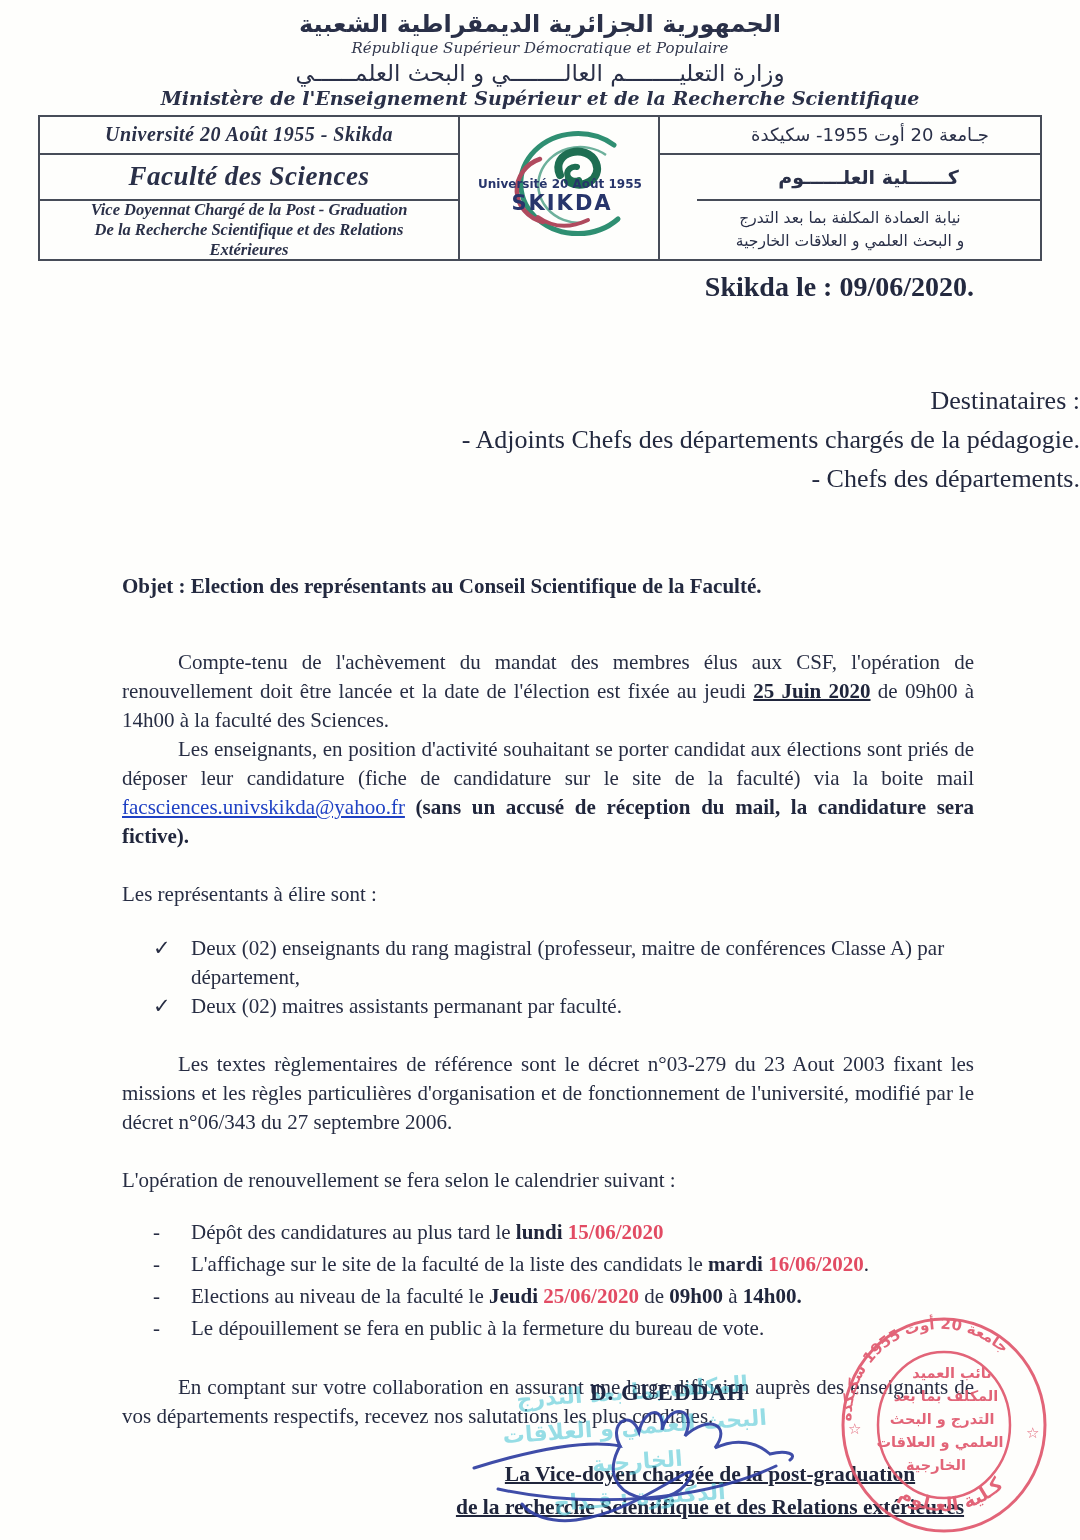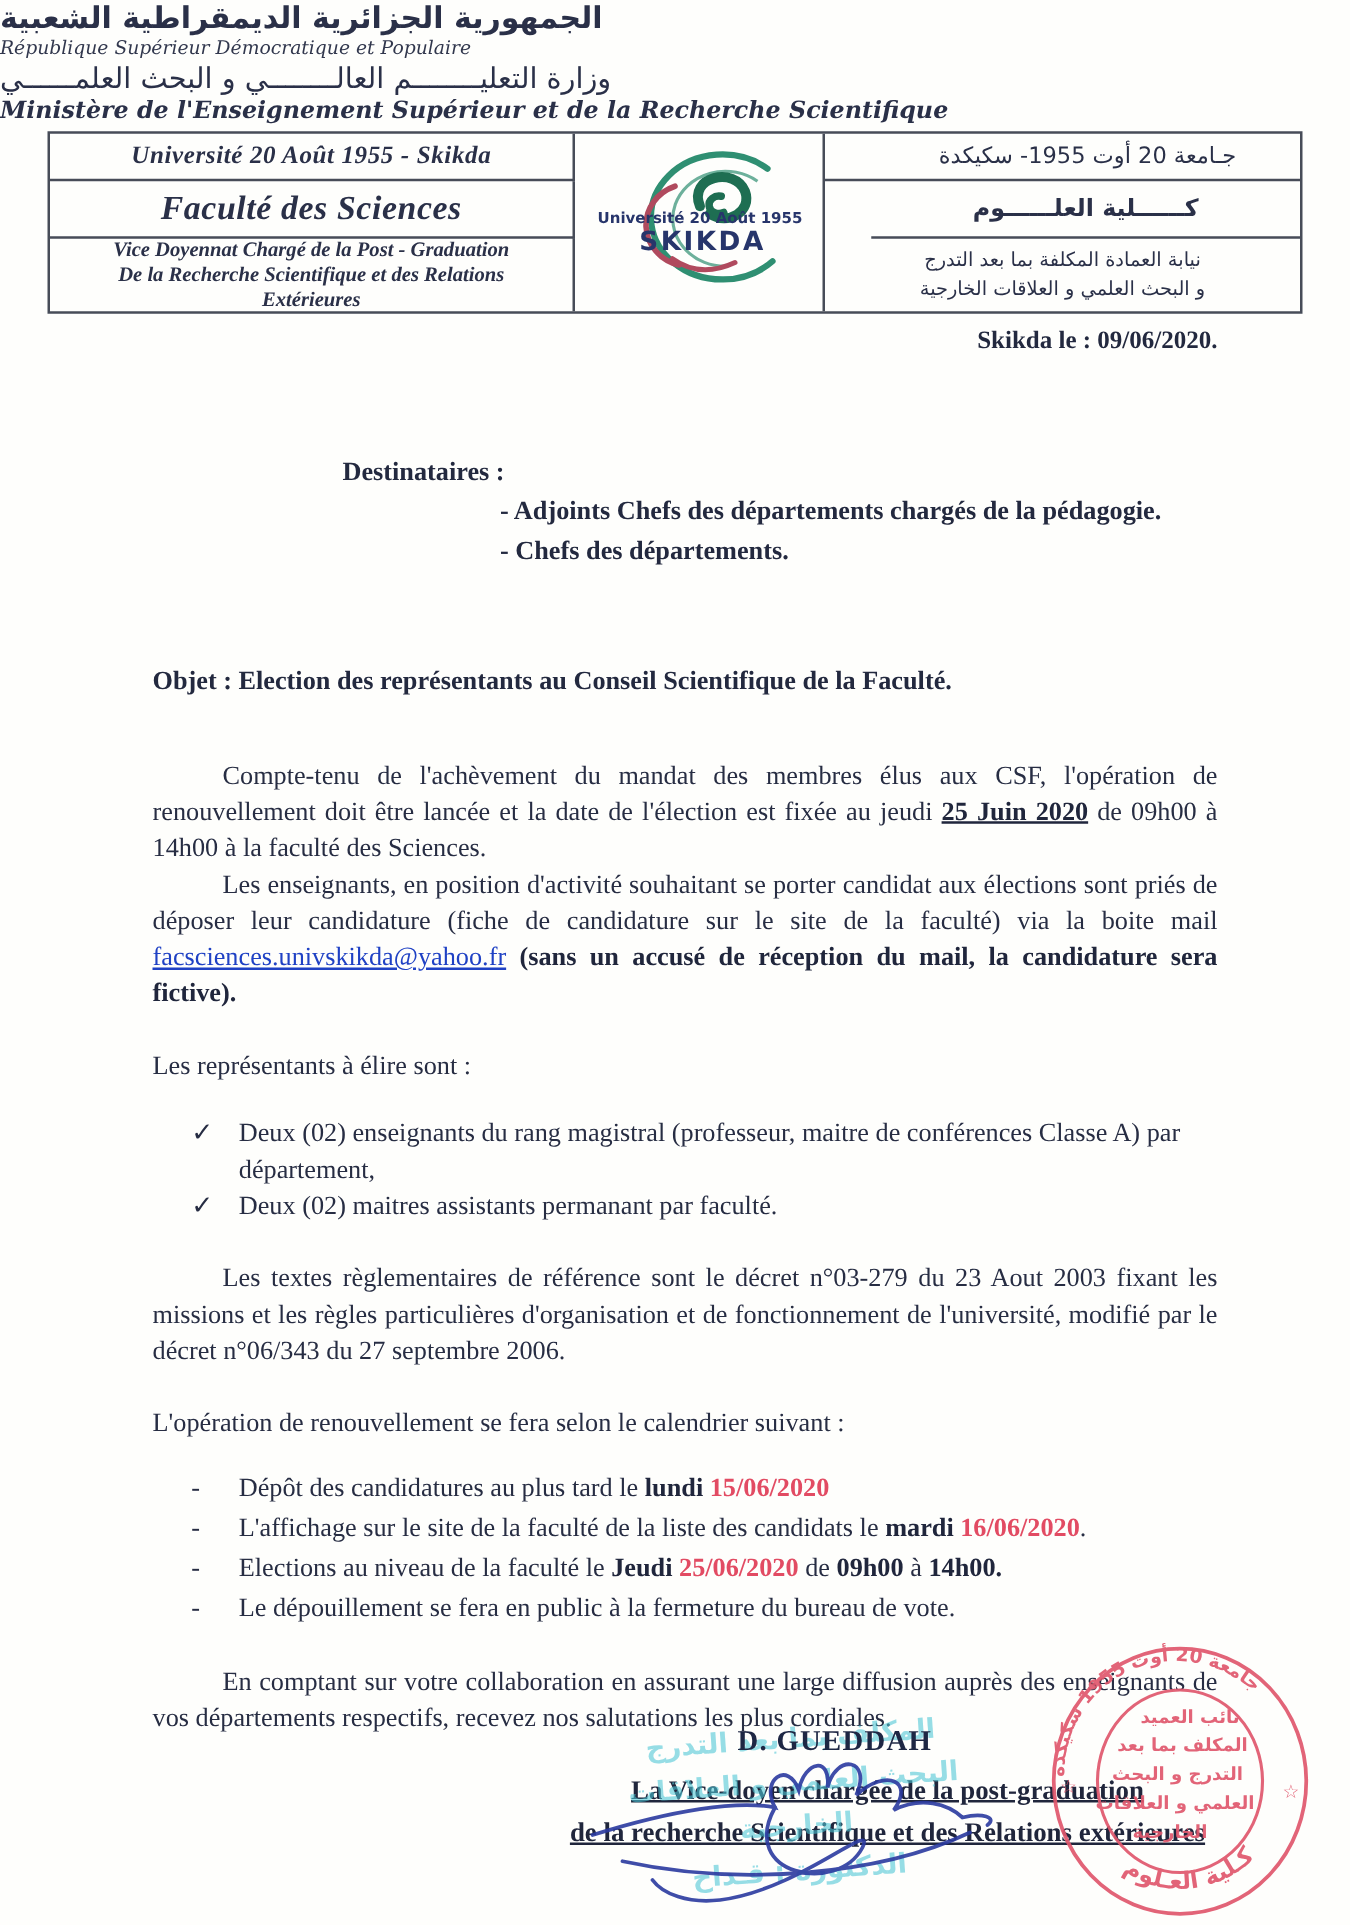--- a/index.html
+++ b/index.html
@@ -2,21 +2,21 @@
 <html lang="fr"><head>
 <meta charset="utf-8">
 <style>
   html,body{margin:0;padding:0;background:#9a9a9a;}
   .page{
     width:1080px;height:1540px;margin:0 auto;position:relative;overflow:hidden;
     background:#fefefc;color:#272d43;
     font-family:"Liberation Serif", serif;
   }
   
-  .letterhead{line-height:1.22;}
+  .letterhead{text-align:center;padding-top:10px;line-height:1.22;}
   .lh-ar-republic{font-family:"DejaVu Sans",sans-serif;font-size:24px;font-weight:bold;color:#2a3048;}
   .lh-fr-republic{font-family:"DejaVu Serif",serif;font-style:italic;font-size:15px;color:#31374d;}
   .lh-ar-ministry{font-family:"DejaVu Sans",sans-serif;font-size:23px;color:#2a3048;margin-top:1px;}
   .lh-fr-ministry{font-family:"DejaVu Serif",serif;font-style:italic;font-size:19px;font-weight:600;color:#2a3048;}
   
   .hdr-table{
     margin:5px 38px 0;display:grid;
     grid-template-columns:420px 200px 380px;
     grid-template-rows:38px 46px 58px;
     border:2px solid #474c58;
@@ -25,23 +25,23 @@
   .lc{border-right:2px solid #474c58;font-style:italic;color:#2a3048;}
   .lc1{border-bottom:2px solid #474c58;font-size:20px;font-weight:600;letter-spacing:.5px;}
   .lc2{border-bottom:2px solid #474c58;font-size:27px;font-weight:bold;letter-spacing:.5px;}
   .lc3{font-size:16.5px;line-height:1.22;padding:2px 14px;font-weight:600;}
   .cc{grid-column:2;grid-row:1/4;border-right:2px solid #474c58;}
   .rc{font-family:"DejaVu Sans",sans-serif;direction:rtl;color:#2a3048;}
   .rc1{border-bottom:2px solid #474c58;font-size:18px;padding-left:40px;}
   .rc2{border-bottom:2px solid #474c58;font-size:19px;font-weight:bold;margin-left:37px;}
   .rc3{font-size:15.5px;line-height:1.5;}
   
-  .dateline{margin-top:10px;padding-right:106px;text-align:right;font-weight:bold;font-size:20px;color:#23293f;}
-  
-  .dest{margin:78px 0 0 274px;font-weight:bold;font-size:21px;line-height:1.5;color:#23293f;}
+  .dateline{margin-top:10px;padding-right:106px;text-align:right;font-weight:bold;font-size:28px;color:#23293f;}
+  
+  .dest{margin:78px 0 0 274px;font-weight:normal;font-size:26px;line-height:1.5;color:#23293f;text-align:right;}
   .dest-items{margin-left:126px;}
   
   .objet{margin:76px 106px 0 122px;font-weight:bold;font-size:21px;color:#23293f;}
   
   .bodytext{margin:14px 106px 0 122px;font-size:21px;line-height:29px;text-align:justify;}
   .bodytext p{margin:0;}
   .indent{text-indent:56px;}
   .mt-p1{margin-top:49px !important;}
   .bold{font-weight:bold;color:#20263c;}
   .bold-ul{font-weight:bold;text-decoration:underline;text-decoration-thickness:2px;color:#20263c;}

